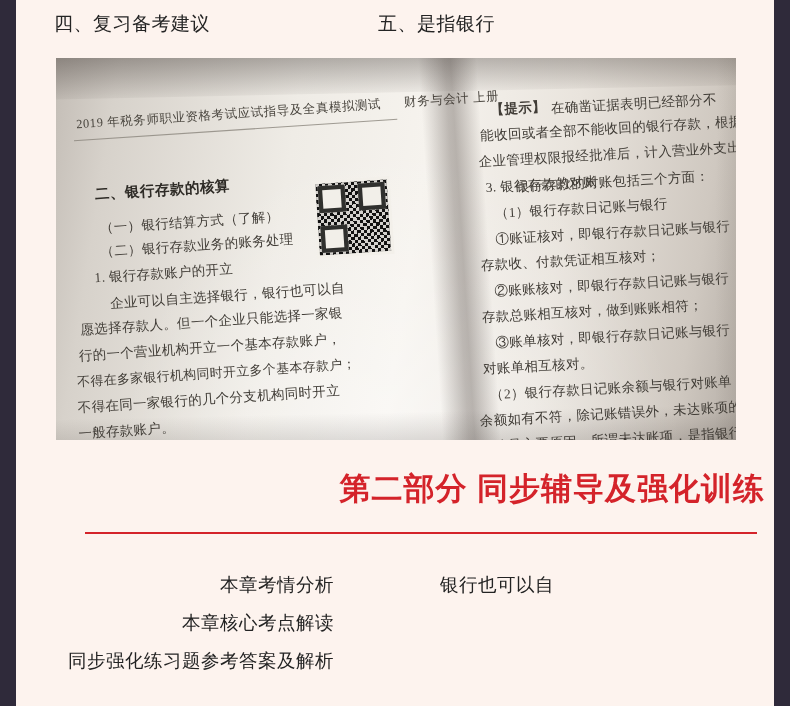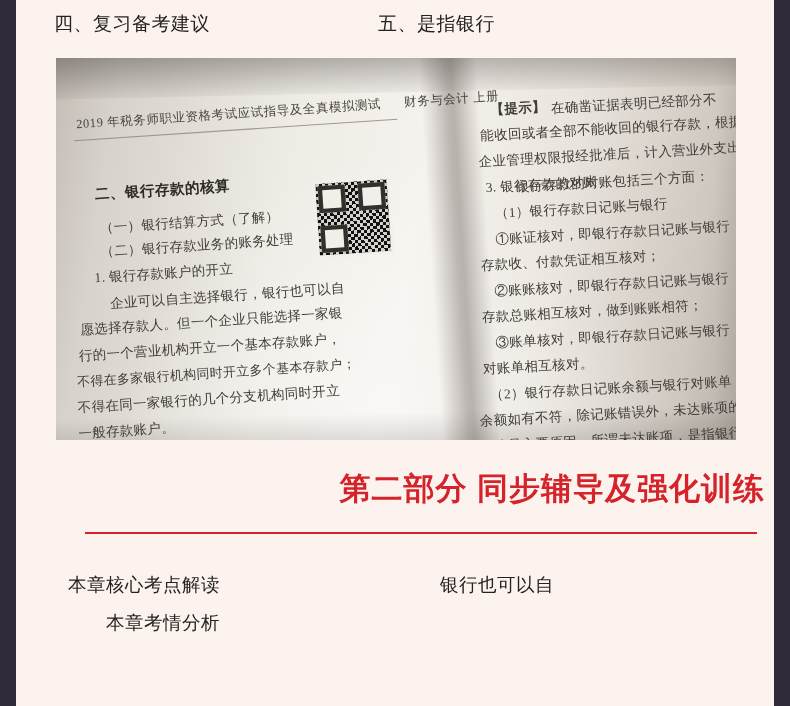--- a/index.html
+++ b/index.html
@@ -286,22 +286,23 @@
       </div>
     </div>
 
     <div class="section">
       <div class="section-title">第二部分  同步辅导及强化训练</div>
       <div class="section-rule"></div>
     </div>
 
     <div class="list">
       <div class="list-col c1">
+        <div class="list-item">本章考情分析</div>
         <div class="list-item">本章核心考点解读</div>
-        <div class="list-item">本章考情分析</div>
+        <div class="list-item">同步强化练习题参考答案及解析</div>
       </div>
       <div class="list-col c2">
         <div class="list-item">银行也可以自</div>
       </div>
     </div>
 
   </div>
 </div>
 
 </body></html>

